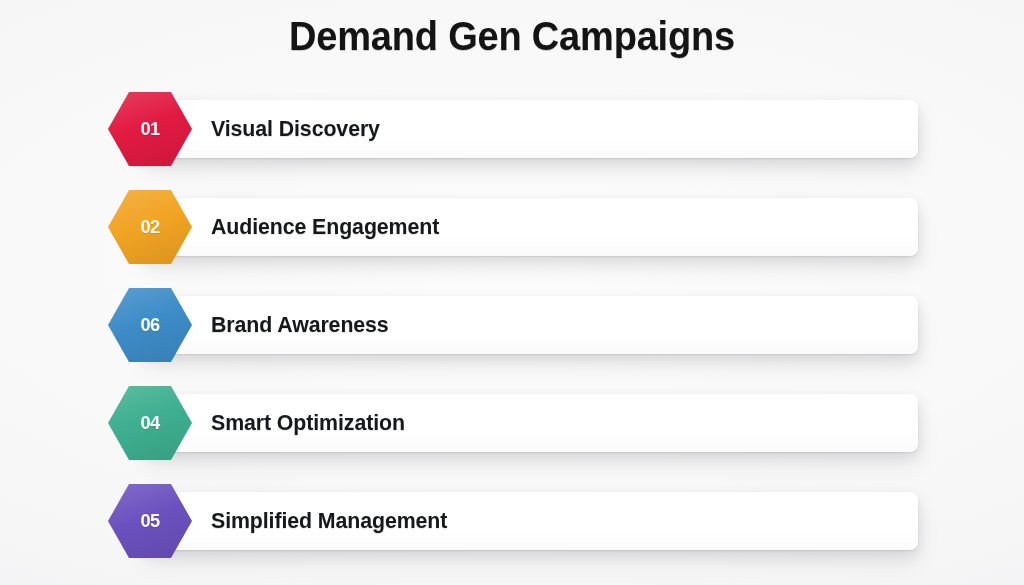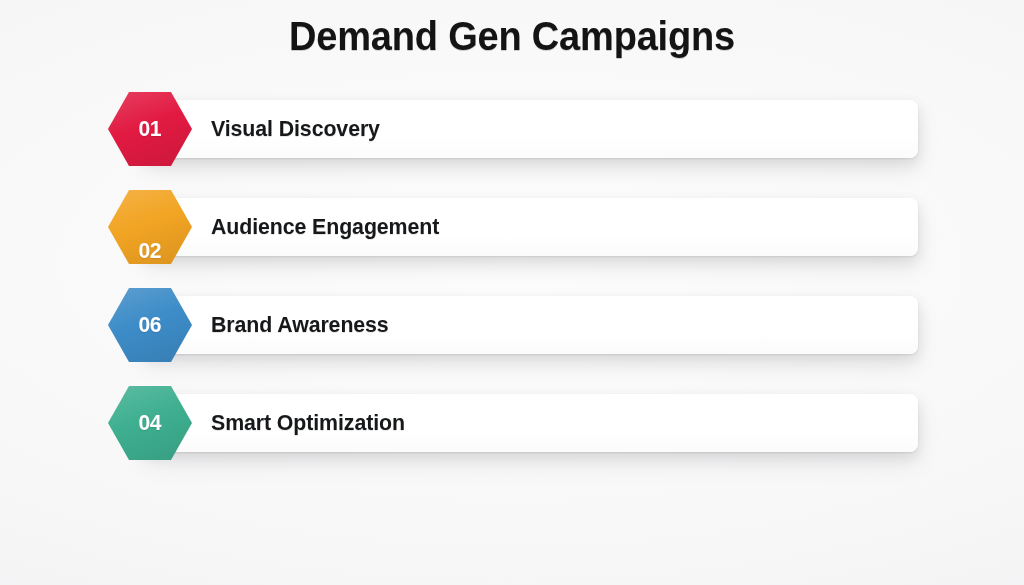--- a/index.html
+++ b/index.html
@@ -80,21 +80,21 @@
     position: absolute;
     inset: 0;
     background: linear-gradient(160deg, rgba(255,255,255,0.16) 0%, rgba(255,255,255,0.0) 45%, rgba(0,0,0,0.10) 100%);
     pointer-events: none;
   }
   .hex-num {
     position: relative;
     z-index: 2;
     color: #ffffff;
     font-family: "Liberation Sans", sans-serif;
-    font-size: 22px;
+    font-size: 19px;
     font-weight: 700;
     letter-spacing: -0.5px;
     transform: scaleX(0.96);
     text-shadow: 0 1px 1px rgba(0,0,0,0.12);
   }
 
   
   .row-label {
     position: absolute;
     left: 211px;
@@ -125,21 +125,21 @@
     <div class="row">
       <div class="bar"></div>
       <div class="hex" style="background-color: rgb(226, 26, 66);">
         <span class="hex-num">01</span>
       </div>
       <div class="row-label">Visual Discovery</div>
     </div>
 
     <div class="row">
       <div class="bar"></div>
-      <div class="hex" style="background-color: rgb(242, 164, 35); align-items: flex-end;">
+      <div class="hex" style="background-color: rgb(242, 164, 35);">
         <span class="hex-num">02</span>
       </div>
       <div class="row-label">Audience Engagement</div>
     </div>
 
     <div class="row">
       <div class="bar"></div>
       <div class="hex" style="background-color: rgb(61, 140, 200);">
         <span class="hex-num">06</span>
       </div>
@@ -147,15 +147,22 @@
     </div>
 
     <div class="row">
       <div class="bar"></div>
       <div class="hex" style="background-color: rgb(62, 175, 144); text-align: right;">
         <span class="hex-num">04</span>
       </div>
       <div class="row-label">Smart Optimization</div>
     </div>
 
+    <div class="row">
+      <div class="bar"></div>
+      <div class="hex" style="background-color: rgb(107, 81, 191);">
+        <span class="hex-num">05</span>
+      </div>
+      <div class="row-label">Simplified Management</div>
+    </div>
 
   </div>
 </div>
 
 </body></html>

